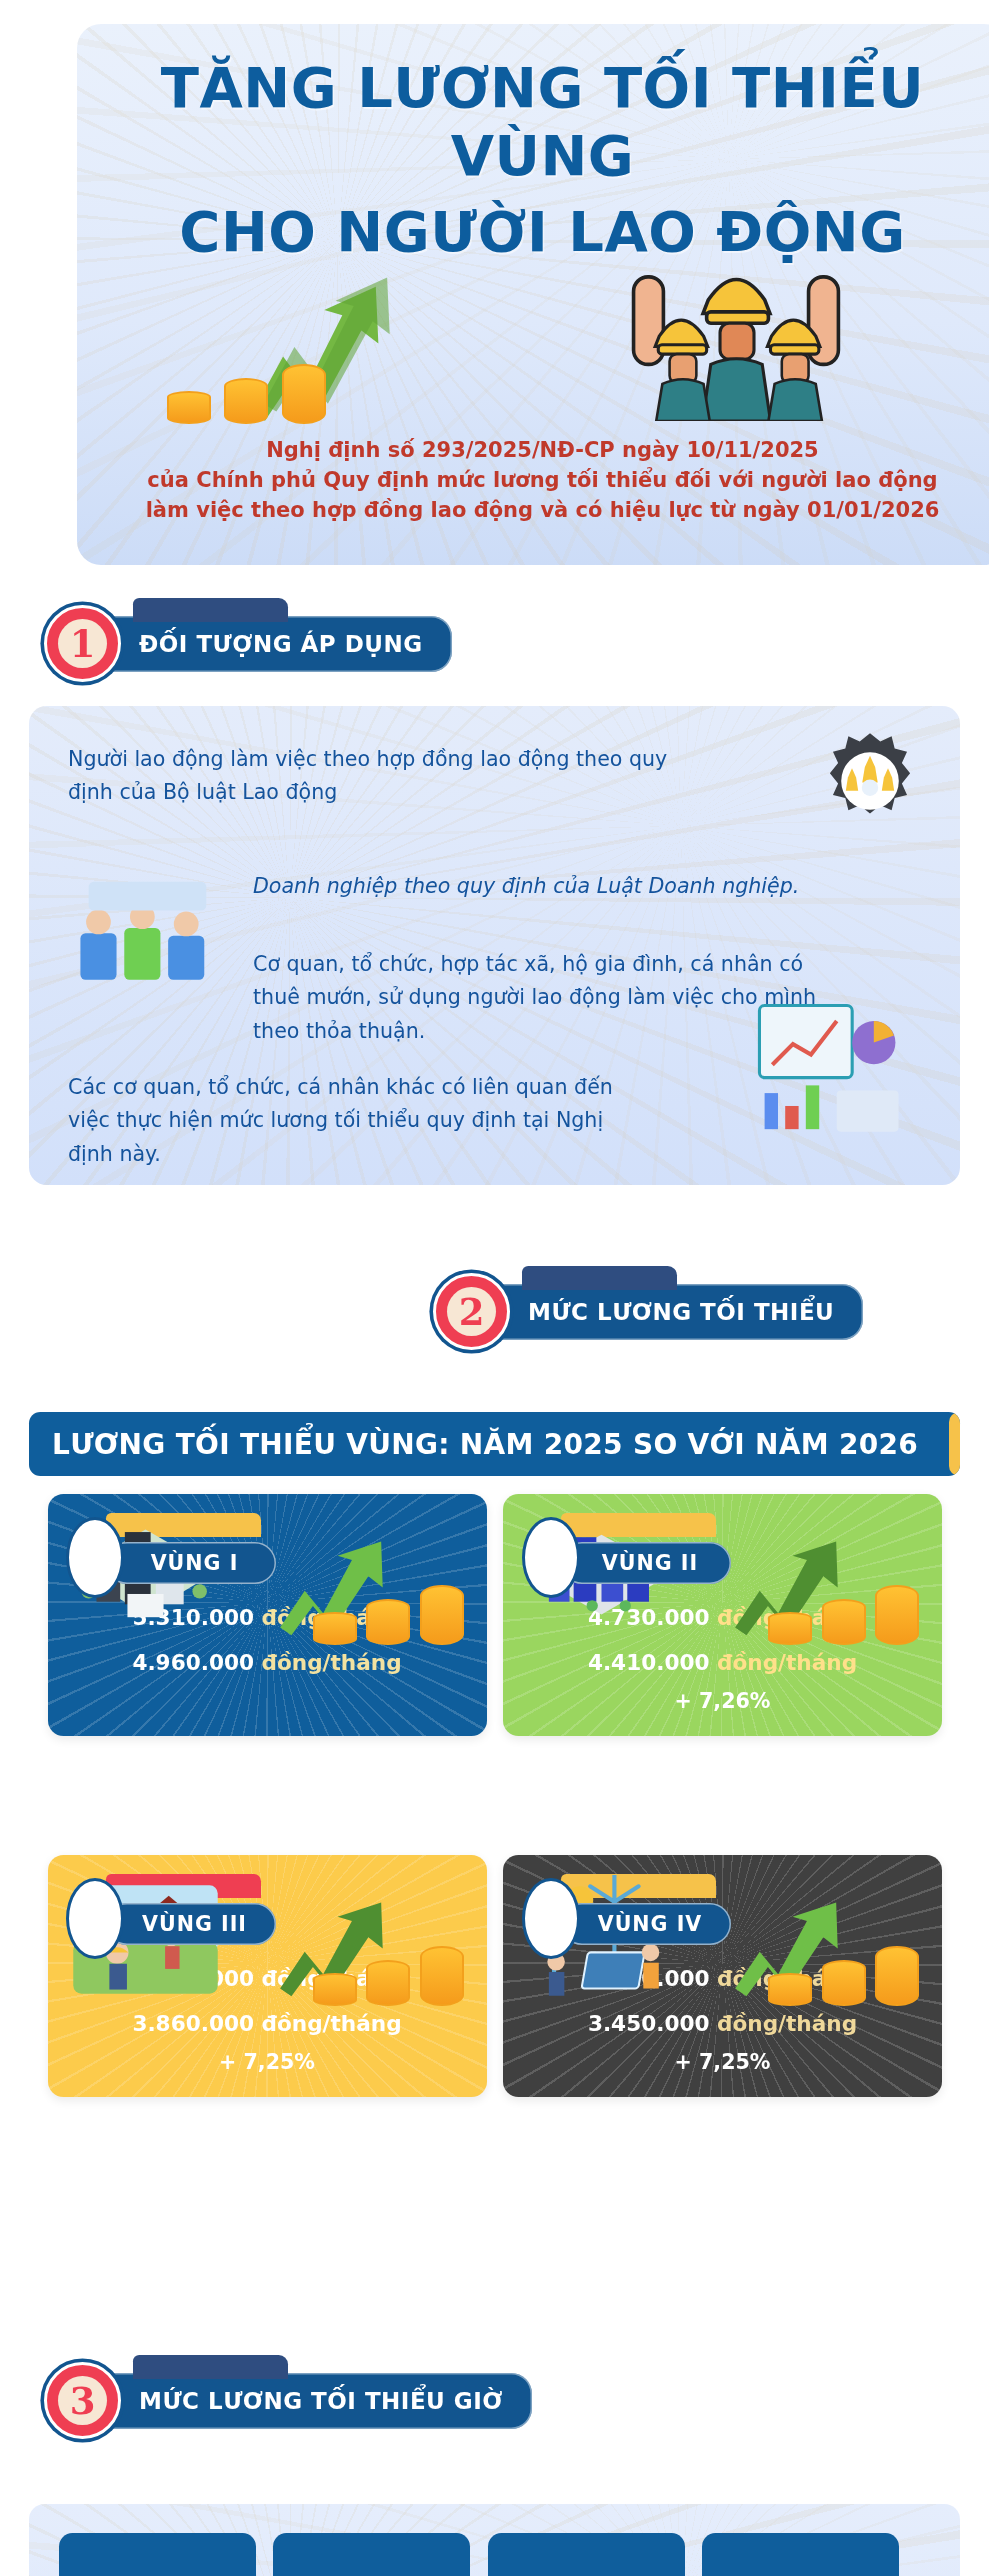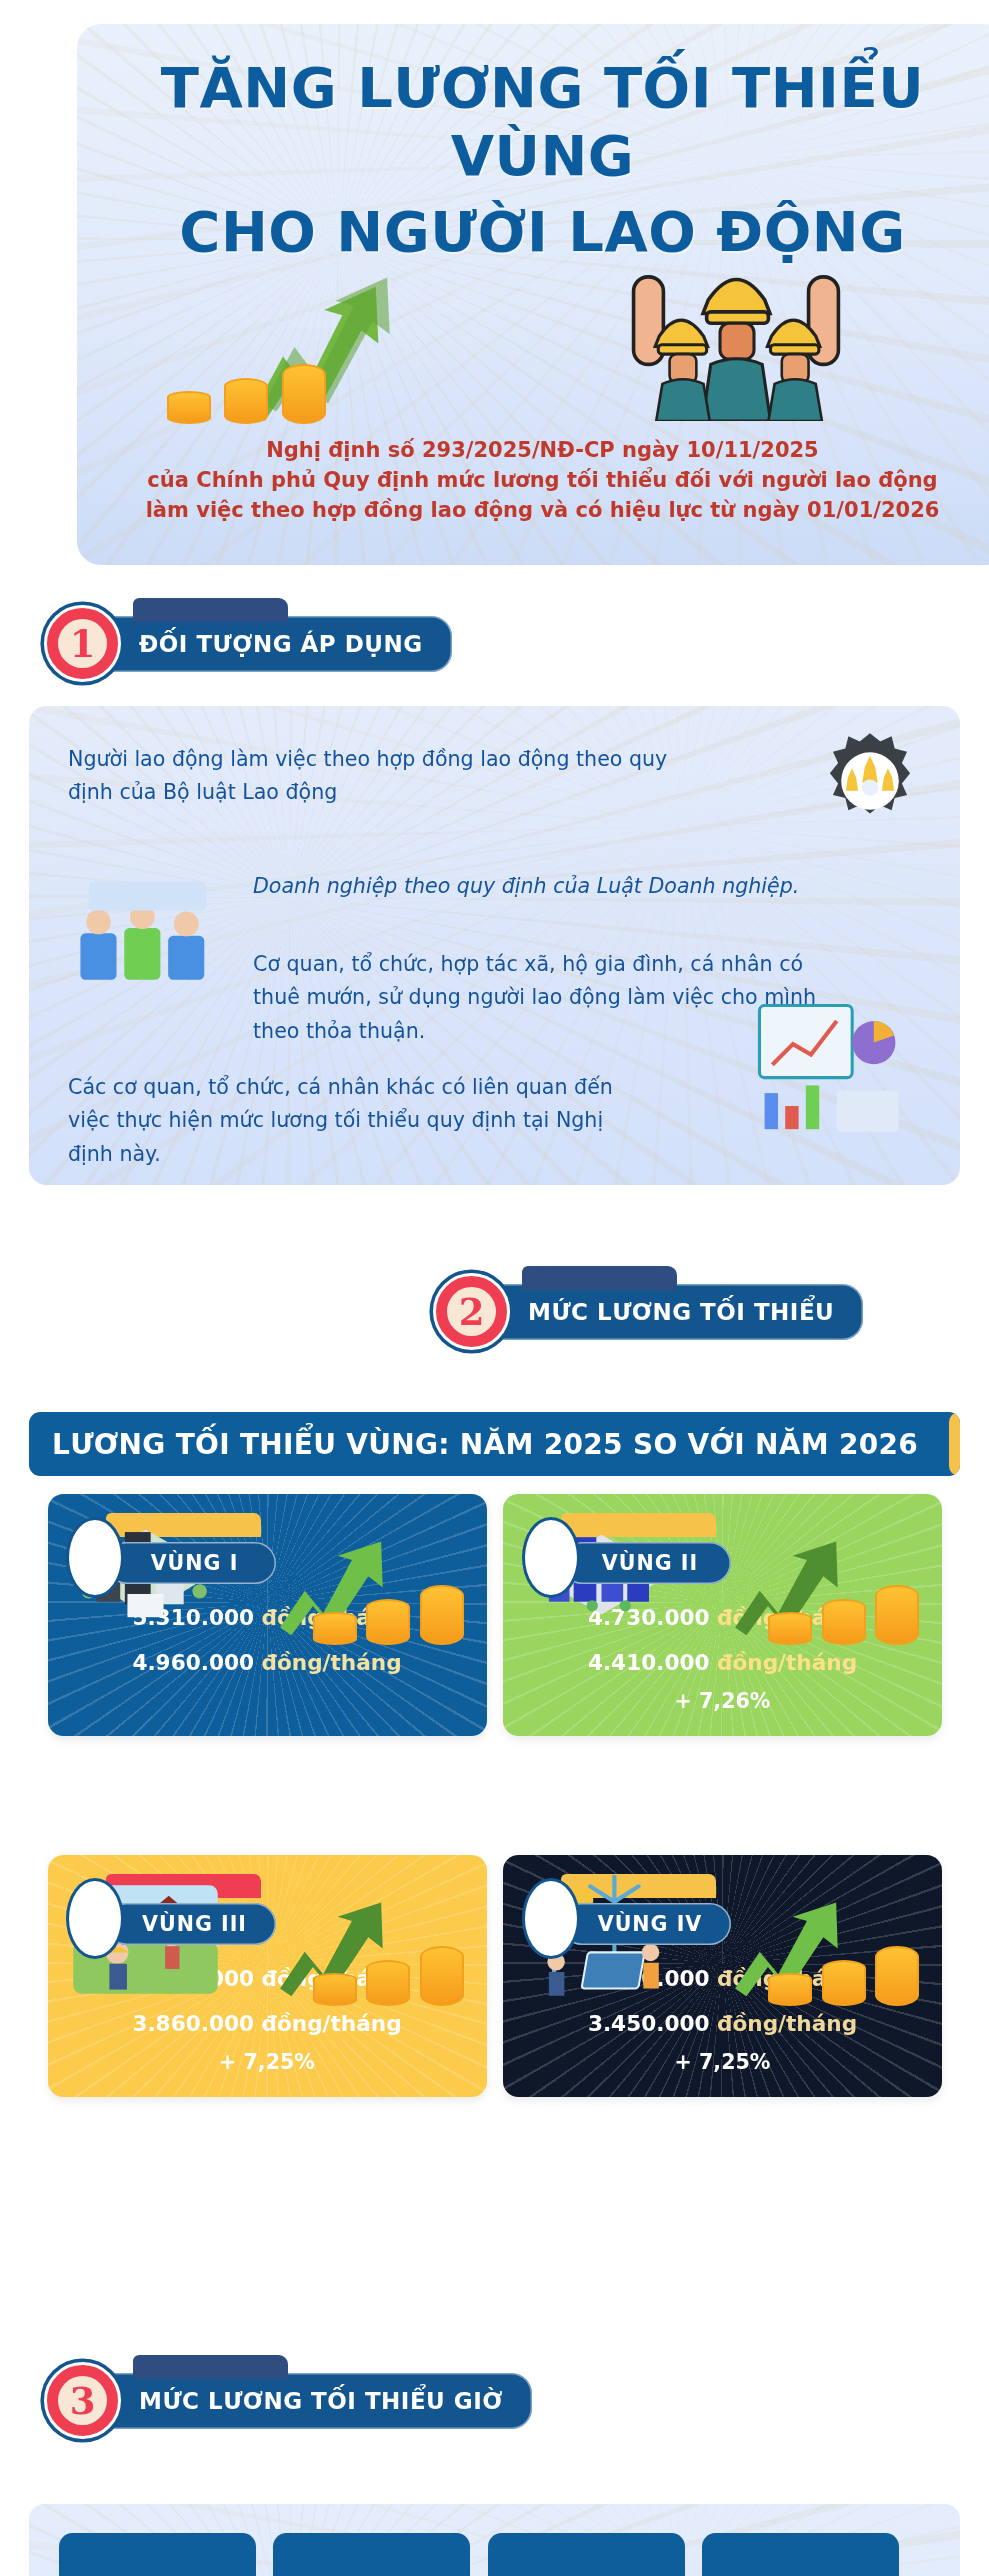--- a/index.html
+++ b/index.html
@@ -144,21 +144,21 @@
     position:absolute; left:0; right:0; bottom: 23px; text-align:center;
     font-size: 20.6px; font-weight: 900; font-family:"DejaVu Sans", sans-serif;
   }
   .card .art { position:absolute; left: 20.6px; bottom: 93px; width: 155px; height: 129px; }
   .card .arrow { position:absolute; right: 93px; bottom: 98px; width: 118px; height: 108px; }
   .card .coins { position:absolute; right: 23px; bottom: 91px; display:flex; gap: 9.3px; align-items:flex-end; }
 
   .card-1 { left: 18.5px; top: 0; width: 439px; height: 242px; background:#0f5e9c; }
   .card-2 { left: 474px; top: 0; width: 439px; height: 242px; background:#9ad65f; }
   .card-3 { left: 18.5px; top: 361px; width: 439px; height: 242px; background:#fccb4b; }
-  .card-4 { left: 474px; top: 361px; width: 439px; height: 242px; background:#0f172a; }
+  .card-4 { left: 474px; top: 361px; width: 439px; height: 242px; background:#404040; }
 
   .card-1 .tab, .card-4 .tab { background:#f6c24a; }
   .card-2 .tab { background:#f6c24a; }
   .card-3 .tab { background:#ef3e52; }
 
   .card-1 .newval, .card-1 .oldval, .card-1 .pct { color:#ffffff; }
   .card-1 .unit { color:#f3e2a0; }
   .card-2 .newval, .card-2 .oldval, .card-2 .pct { color:#ffffff; }
   .card-2 .unit { color:#ffe08a; }
   .card-3 .newval, .card-3 .oldval, .card-3 .pct { color:#ffffff; }

